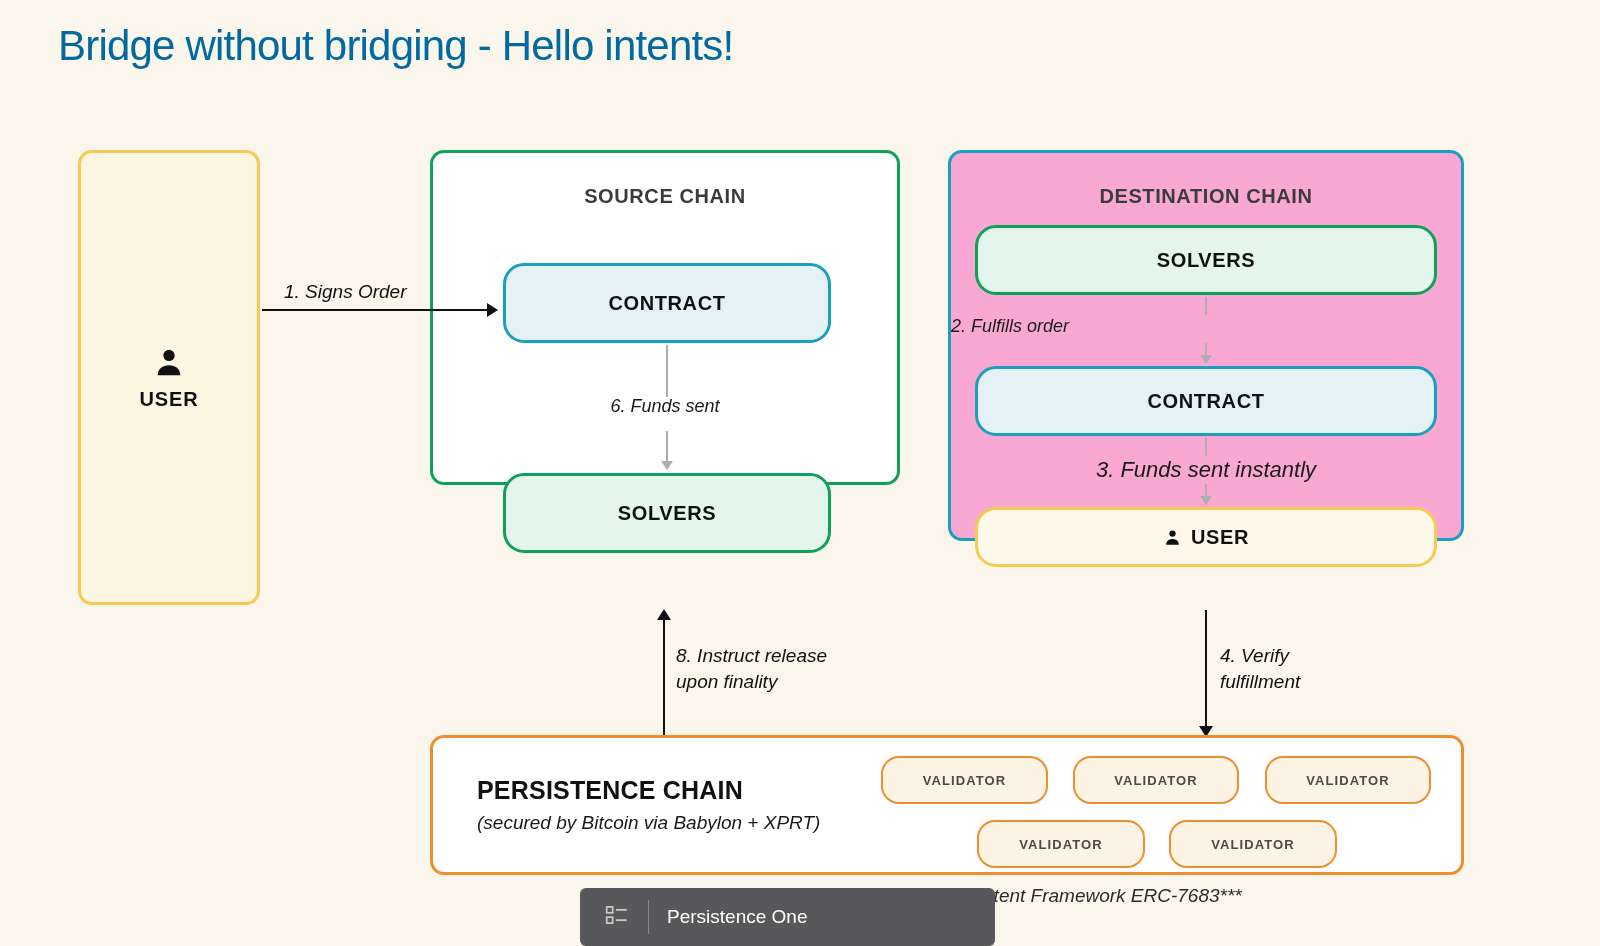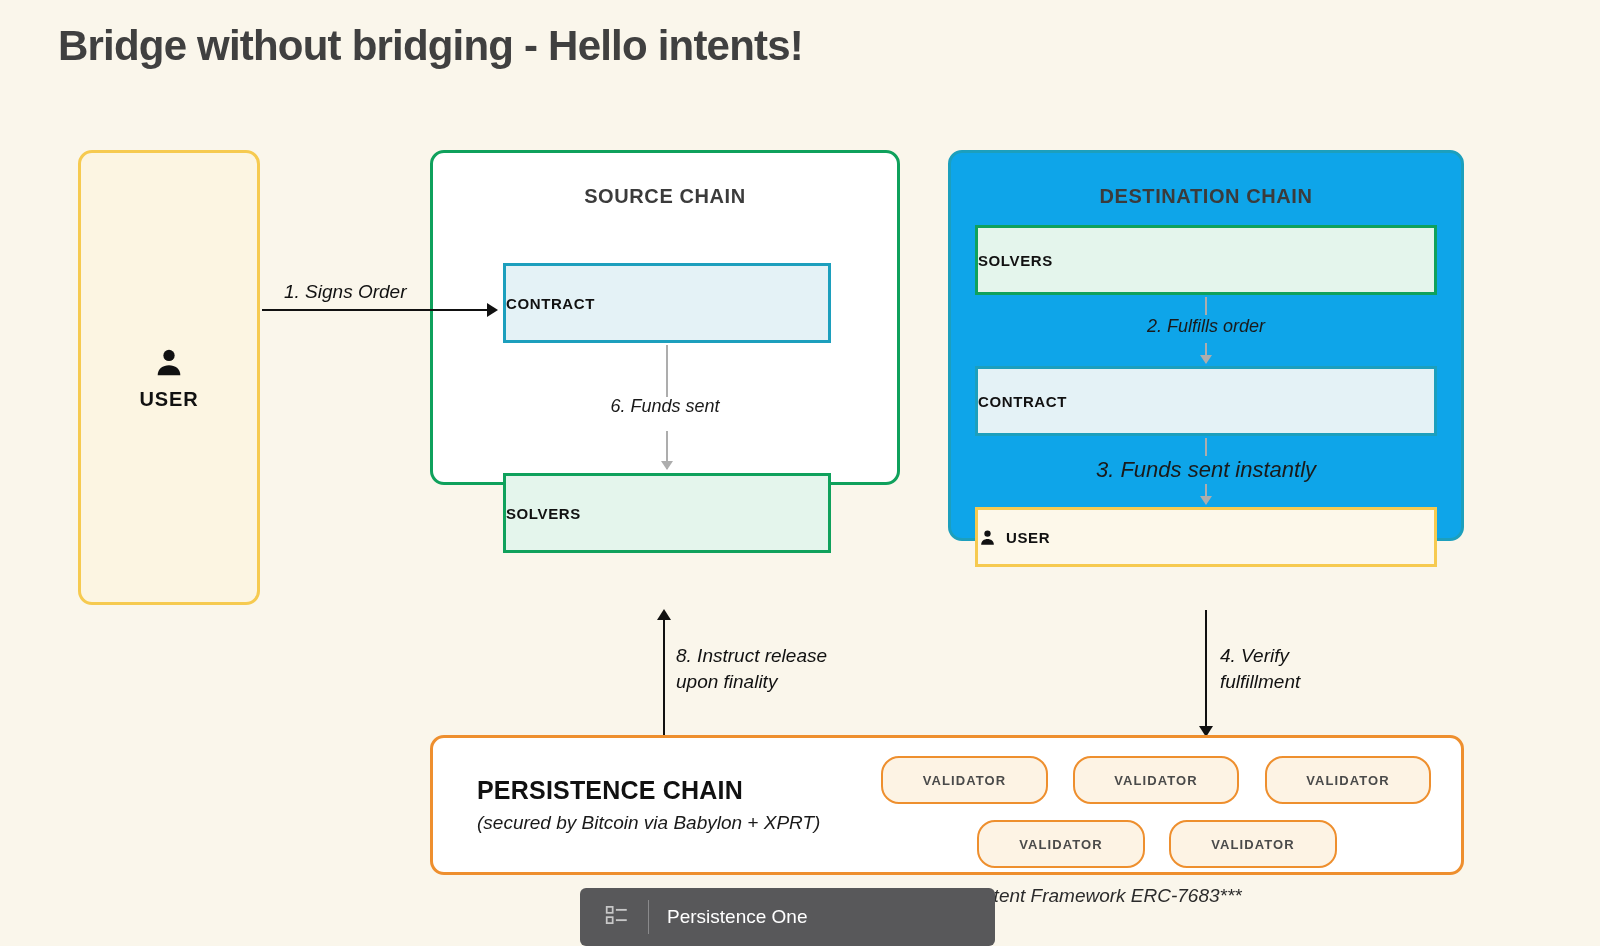--- a/index.html
+++ b/index.html
@@ -15,23 +15,23 @@
     font-family: "Liberation Sans", sans-serif;
     position: relative;
   }
 
   
   .page-title {
     position: absolute;
     left: 58px;
     top: 22px;
     font-size: 42px;
-    font-weight: bold;
+    font-weight: normal;
     letter-spacing: -0.8px;
-    color: #404040;
+    color: #0369a1;
     white-space: nowrap;
   }
 
   
   .panel {
     position: absolute;
     border-radius: 14px;
   }
 
   .panel-heading {
@@ -84,32 +84,32 @@
     background: #FFFFFF;
   }
 
   
   #destination-chain {
     left: 948px;
     top: 150px;
     width: 516px;
     height: 391px;
     border: 3px solid #1C9FBD;
-    background: #0ea5e9;
+    background: #f9a8d4;
   }
 
   
   .node {
     position: absolute;
-    border-radius: 0;
+    border-radius: 21px;
     display: flex;
     align-items: center;
-    justify-content: flex-start;
+    justify-content: center;
     gap: 9px;
-    font-size: 15px;
+    font-size: 20px;
     font-weight: bold;
     letter-spacing: 0.6px;
     color: #111111;
   }
 
   .node-contract {
     border: 3px solid #1C9FBD;
     background: #E4F2F6;
   }
 
@@ -164,21 +164,21 @@
     color: #1A1A1A;
   }
 
   
   #dst-conn-1a { left: 254px; top: 144px; height: 18px; }
   #dst-conn-1a::after { display: none; }
   #dst-conn-1b { left: 254px; top: 190px; height: 20px; }
 
   #dst-step-1 {
     position: absolute; left: 0; right: 0; top: 163px;
-    text-align: center; font-size: 18px; font-style: italic; color: #1A1A1A;
+    font-size: 18px; font-style: italic; color: #1A1A1A;
   }
 
   #dst-conn-2a { left: 254px; top: 285px; height: 18px; }
   #dst-conn-2a::after { display: none; }
   #dst-conn-2b { left: 254px; top: 331px; height: 20px; }
 
   #dst-step-2 {
     position: absolute; left: 0; right: 0; top: 304px;
     text-align: center; font-size: 22px; font-style: italic; color: #1A1A1A;
   }

